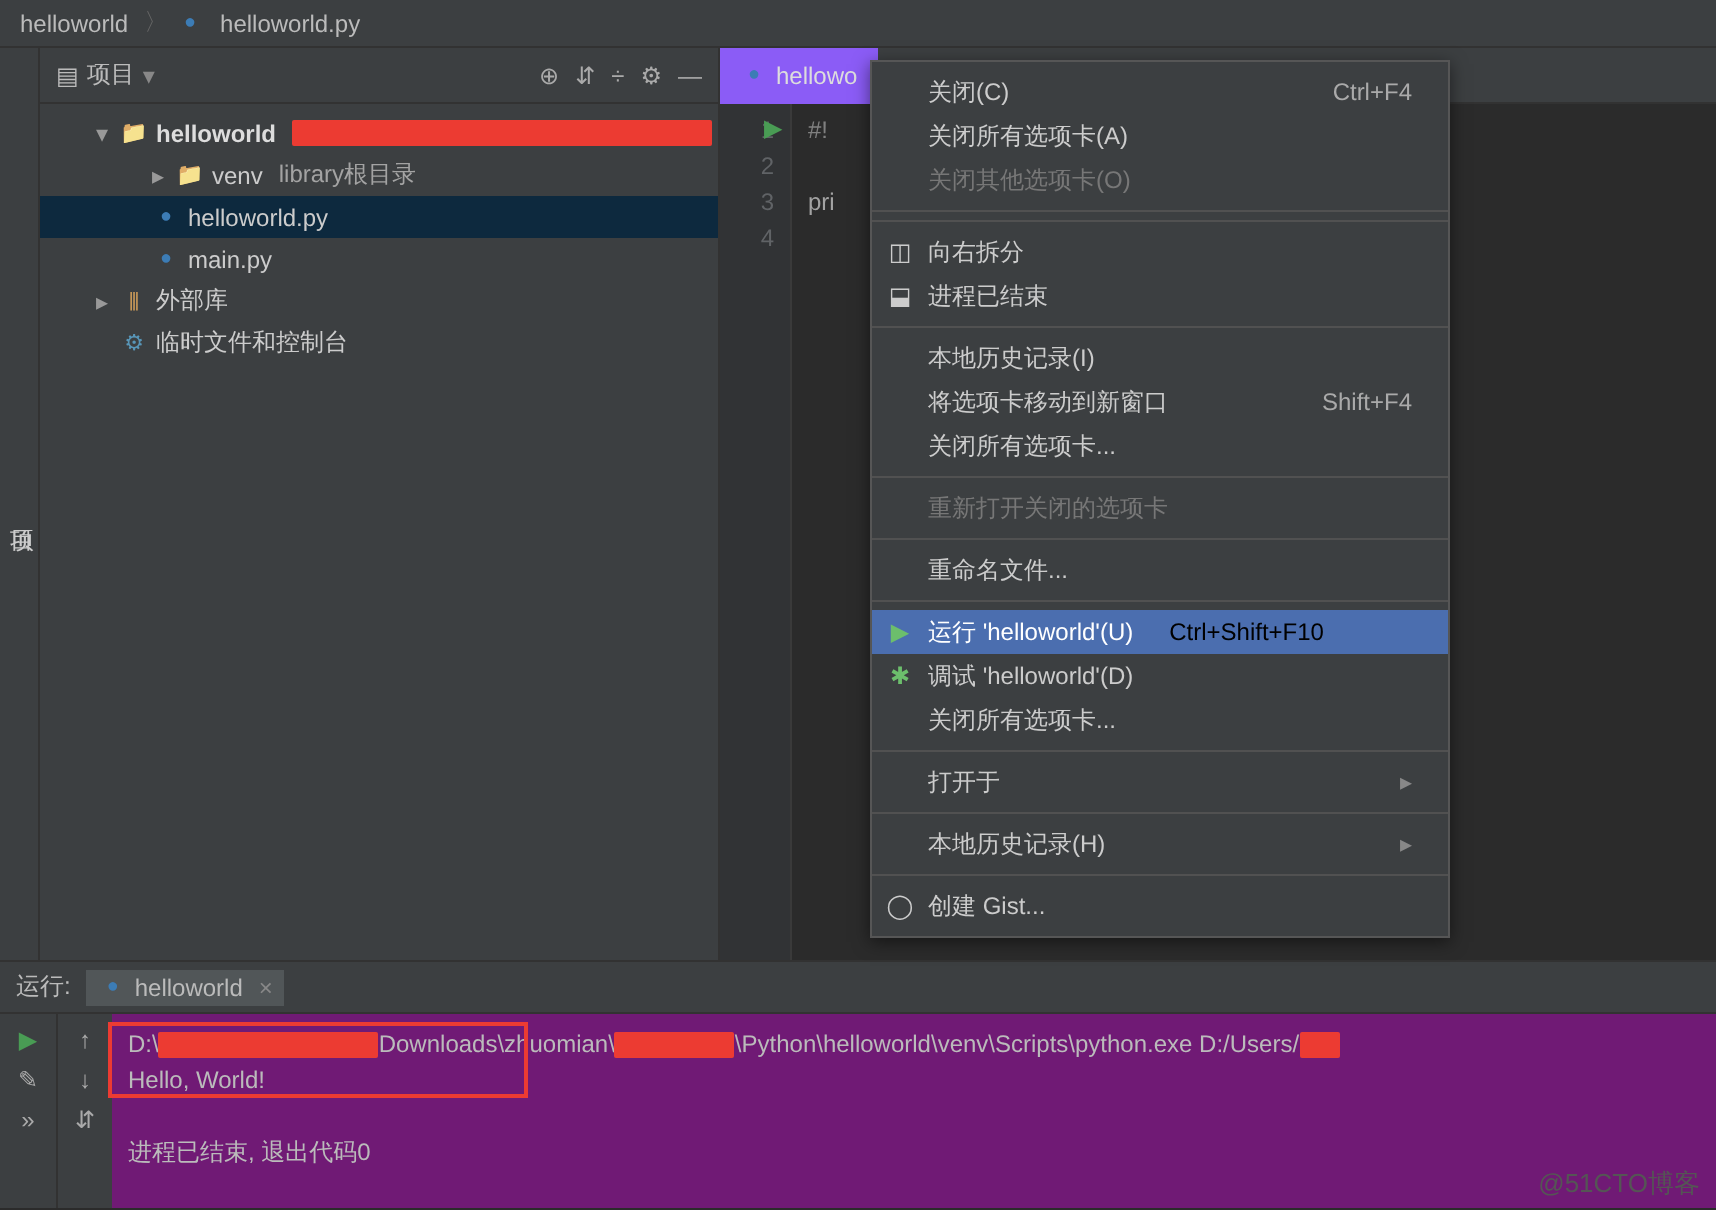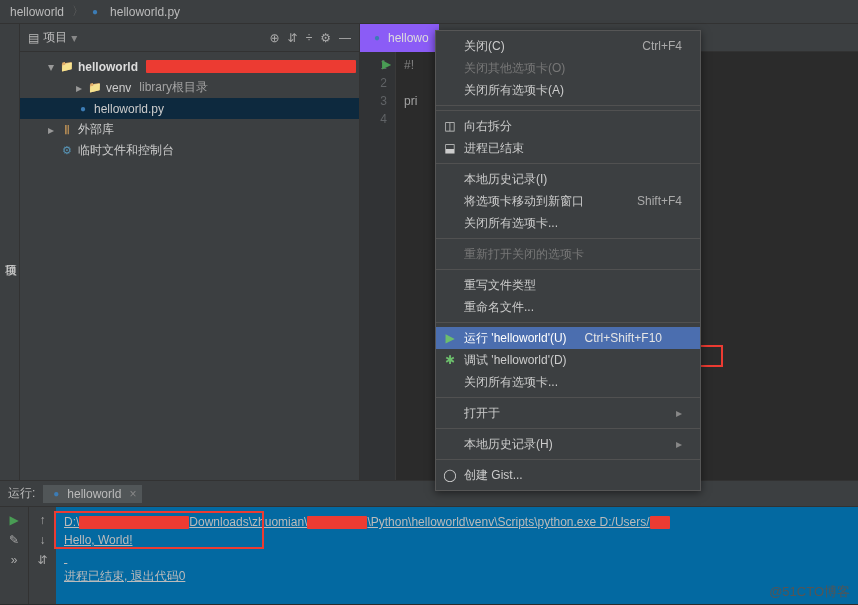--- a/index.html
+++ b/index.html
@@ -33,37 +33,37 @@
 .editor { flex: 1; background: #2b2b2b; display: flex; flex-direction: column; position: relative; }
 .editor-tabs { height: 28px; background: #3c3f41; border-bottom: 1px solid #323232; display: flex; align-items: center; }
 .editor-tab { height: 28px; display: flex; align-items: center; gap: 4px; padding: 0 10px; background: #8b5cf6; color: #ddd; }
 .editor-body { flex: 1; display: flex; }
 .gutter { width: 36px; background: #313335; border-right: 1px solid #3a3a3a; padding-top: 4px; text-align: right; color: #606366; }
 .gutter div { padding: 0 8px 0 4px; height: 18px; line-height: 18px; }
 .code { padding: 4px 8px; font-family: "Consolas", monospace; }
 .code div { height: 18px; line-height: 18px; }
 .code .c1 { color: #808080; }
 .code .kw { color: #a3a3a3; }
-.context-menu { position: absolute; left: 435px; top: 30px; width: 266px; background: #3c3f41; border: 1px solid #565656; box-shadow: 0 2px 8px rgba(0,0,0,0.5); padding: 4px 0; z-index: 10; }
+.context-menu { position: absolute; left: 435px; top: 30px; width: 290px; background: #3c3f41; border: 1px solid #565656; box-shadow: 0 2px 8px rgba(0,0,0,0.5); padding: 4px 0; z-index: 10; }
 .context-menu .item { display: flex; align-items: center; height: 22px; padding: 0 18px 0 28px; color: #ccc; cursor: pointer; position: relative; }
 .context-menu .item.disabled { color: #777; }
 .context-menu .item.hl { background: #4b6eaf; color: #fff; }
 .context-menu .item .sc { margin-left: auto; color: #aaa; }
-.context-menu .item.hl .sc { color: #e5e5e5; margin-left: 18px; }
+.context-menu .item.hl .sc { color: #000000; margin-left: 18px; }
 .context-menu .item .sub { margin-left: auto; color: #888; }
 .context-menu .sep { height: 1px; background: #515151; margin: 4px 0; }
 .context-menu .ic { position: absolute; left: 6px; width: 16px; text-align: center; }
 .red-frame { position: absolute; border: 2px solid #ec3b32; pointer-events: none; }
-.run-panel { height: 124px; background: #0369a1; border-top: 1px solid #323232; display: flex; flex-direction: column; }
+.run-panel { height: 124px; background: #701a75; border-top: 1px solid #323232; display: flex; flex-direction: column; }
 .run-header { height: 26px; background: #3c3f41; display: flex; align-items: center; padding: 0 8px; gap: 8px; border-bottom: 1px solid #323232; }
 .run-tab { display: flex; align-items: center; gap: 4px; padding: 2px 6px; background: #515658; }
 .run-body { flex: 1; display: flex; }
 .run-tools { width: 28px; background: #3c3f41; display: flex; flex-direction: column; align-items: center; gap: 6px; padding-top: 6px; color: #aaa; }
 .run-tools2 { width: 28px; background: #3c3f41; display: flex; flex-direction: column; align-items: center; gap: 6px; padding-top: 6px; color: #aaa; border-left: 1px solid #323232; }
-.run-out { flex: 1; padding: 6px 8px; font-family: "Consolas", monospace; color: #bbb; line-height: 18px; position: relative; text-decoration: underline; }
+.run-out { flex: 1; padding: 6px 8px; font-family: "Consolas", monospace; color: #bbb; line-height: 18px; position: relative; }
 .run-out .cmd { white-space: nowrap; }
 .watermark { position: absolute; right: 8px; bottom: 4px; color: #555; font-size: 13px; }
 </style>
 </head>
 <body>
 
 <div class="breadcrumb">
   <span class="item bold">helloworld</span>
   <span class="sep">〉</span>
   <span class="py-icon"></span>
@@ -98,20 +98,24 @@
       <div class="tree-row depth2">
         <span class="arrow">▸</span>
         <span class="folder-icon"></span>
         <span class="name">venv</span>
         <span class="muted">library根目录</span>
       </div>
       <div class="tree-row depth3 sel">
         <span class="py-icon"></span>
         <span class="name">helloworld.py</span>
       </div>
+      <div class="tree-row depth3">
+        <span class="py-icon"></span>
+        <span class="name">main.py</span>
+      </div>
       <div class="tree-row depth1">
         <span class="arrow">▸</span>
         <span class="lib-icon"></span>
         <span class="name">外部库</span>
       </div>
       <div class="tree-row depth1">
         <span class="arrow"></span>
         <span class="tmp-icon"></span>
         <span class="name">临时文件和控制台</span>
       </div>
@@ -141,26 +145,26 @@
       </div>
     </div>
   </div>
 </div>
 
 <div class="context-menu">
   <div class="item">
       <span>关闭(C)</span>
       <span class="sc">Ctrl+F4</span>
     </div>
+  <div class="item">
+      <span>关闭所有选项卡(A)</span>
+    </div>
   <div class="item disabled">
       <span>关闭其他选项卡(O)</span>
     </div>
-  <div class="item">
-      <span>关闭所有选项卡(A)</span>
-    </div>
   <div class="sep"></div>
   <div class="sep"></div>
   <div class="item">
       <span class="ic">◫</span>
       <span>向右拆分</span>
     </div>
   <div class="item">
       <span class="ic">⬓</span>
       <span>进程已结束</span>
     </div>
@@ -173,23 +177,20 @@
       <span class="sc">Shift+F4</span>
     </div>
   <div class="item">
       <span>关闭所有选项卡...</span>
     </div>
   <div class="sep"></div>
   <div class="item disabled">
       <span>重新打开关闭的选项卡</span>
     </div>
   <div class="sep"></div>
-  <div class="item">
-      <span>重写文件类型</span>
-    </div>
   <div class="item">
       <span>重命名文件...</span>
     </div>
   <div class="sep"></div>
   <div class="item hl">
       <span class="ic" style="color:#6cbe6c">▶</span>
       <span>运行 'helloworld'(U)</span>
       <span class="sc">Ctrl+Shift+F10</span>
     </div>
   <div class="item">

